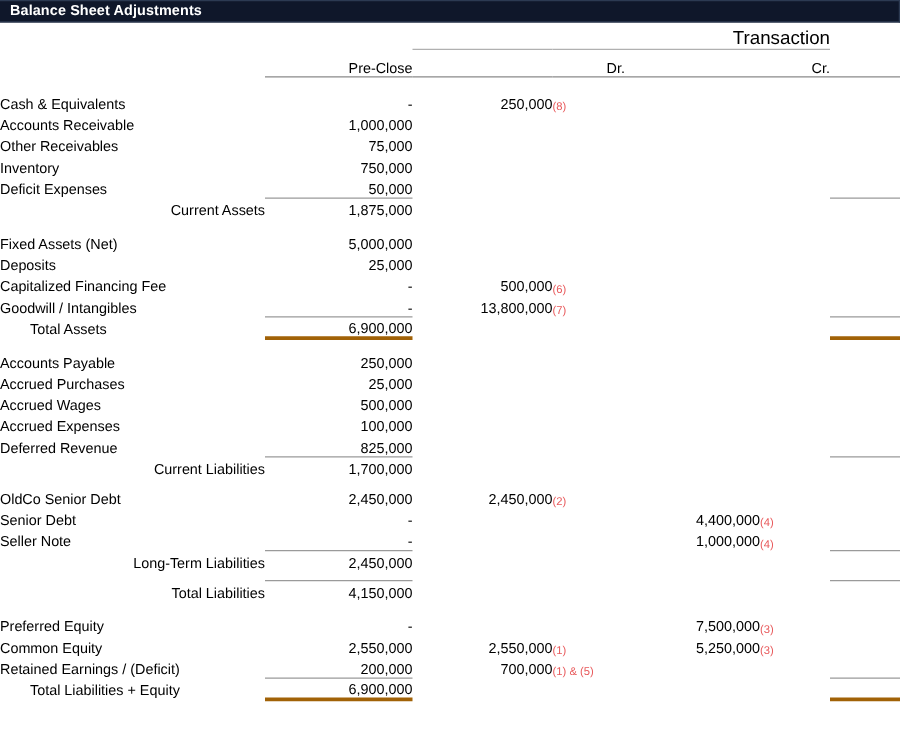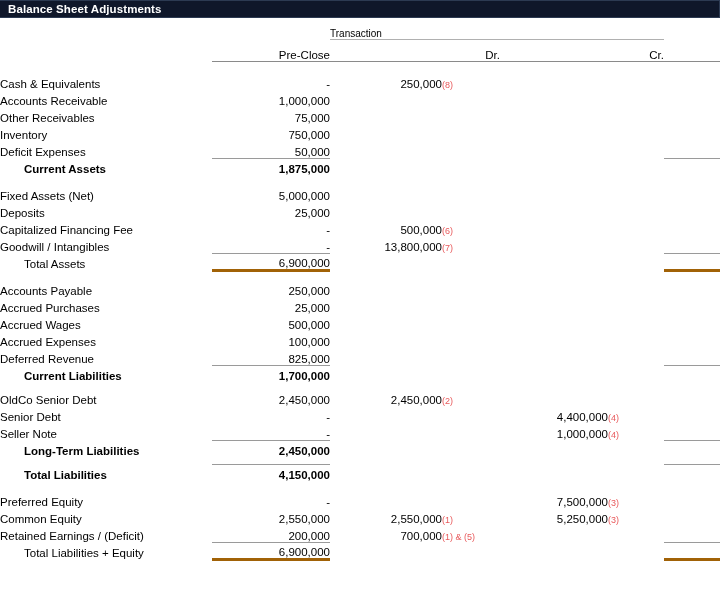--- a/index.html
+++ b/index.html
@@ -54,23 +54,23 @@
   col.c-label { width: 212px; }
   col.c-pre   { width: 118px; }
   col.c-dr    { width: 112px; }
   col.c-drn   { width: 58px;  }
   col.c-cr    { width: 108px; }
   col.c-crn   { width: 56px;  }
   col.c-pf    { width: 146px; }
 
   
   .hdr-group {
-    text-align: left;
+    text-align: right;
     font-weight: bold;
-    font-size: 10px;
+    font-size: 15px;
     height: 19px;
     border-bottom: 1px solid #b0b0b0;
   }
   .hdr-col {
     text-align: right;
     font-weight: bold;
     font-size: 11.5px;
     height: 21px;
     border-bottom: 1px solid #8a8a8a;
     padding-bottom: 1px;
@@ -97,21 +97,21 @@
   }
   td.note {
     text-align: left;
     padding-left: 6px;
     color: #e8595b;
     font-size: 9px;
   }
 
   
   tr.subtotal td.num,
-  tr.subtotal td.label.indent { font-weight: bold; }
+  tr.subtotal td.label.indent { font-weight: normal; text-align: right; }
   tr.subtotal td.num.ruled { border-top: 1px solid #9a9a9a; }
 
   tr.total td.num,
   tr.total td.label.indent { font-weight: normal; }
   tr.total td.num.ruled {
     border-top: 1px solid #9a9a9a;
     border-bottom: 3px solid #a16207;
   }
 </style>
 </head>

